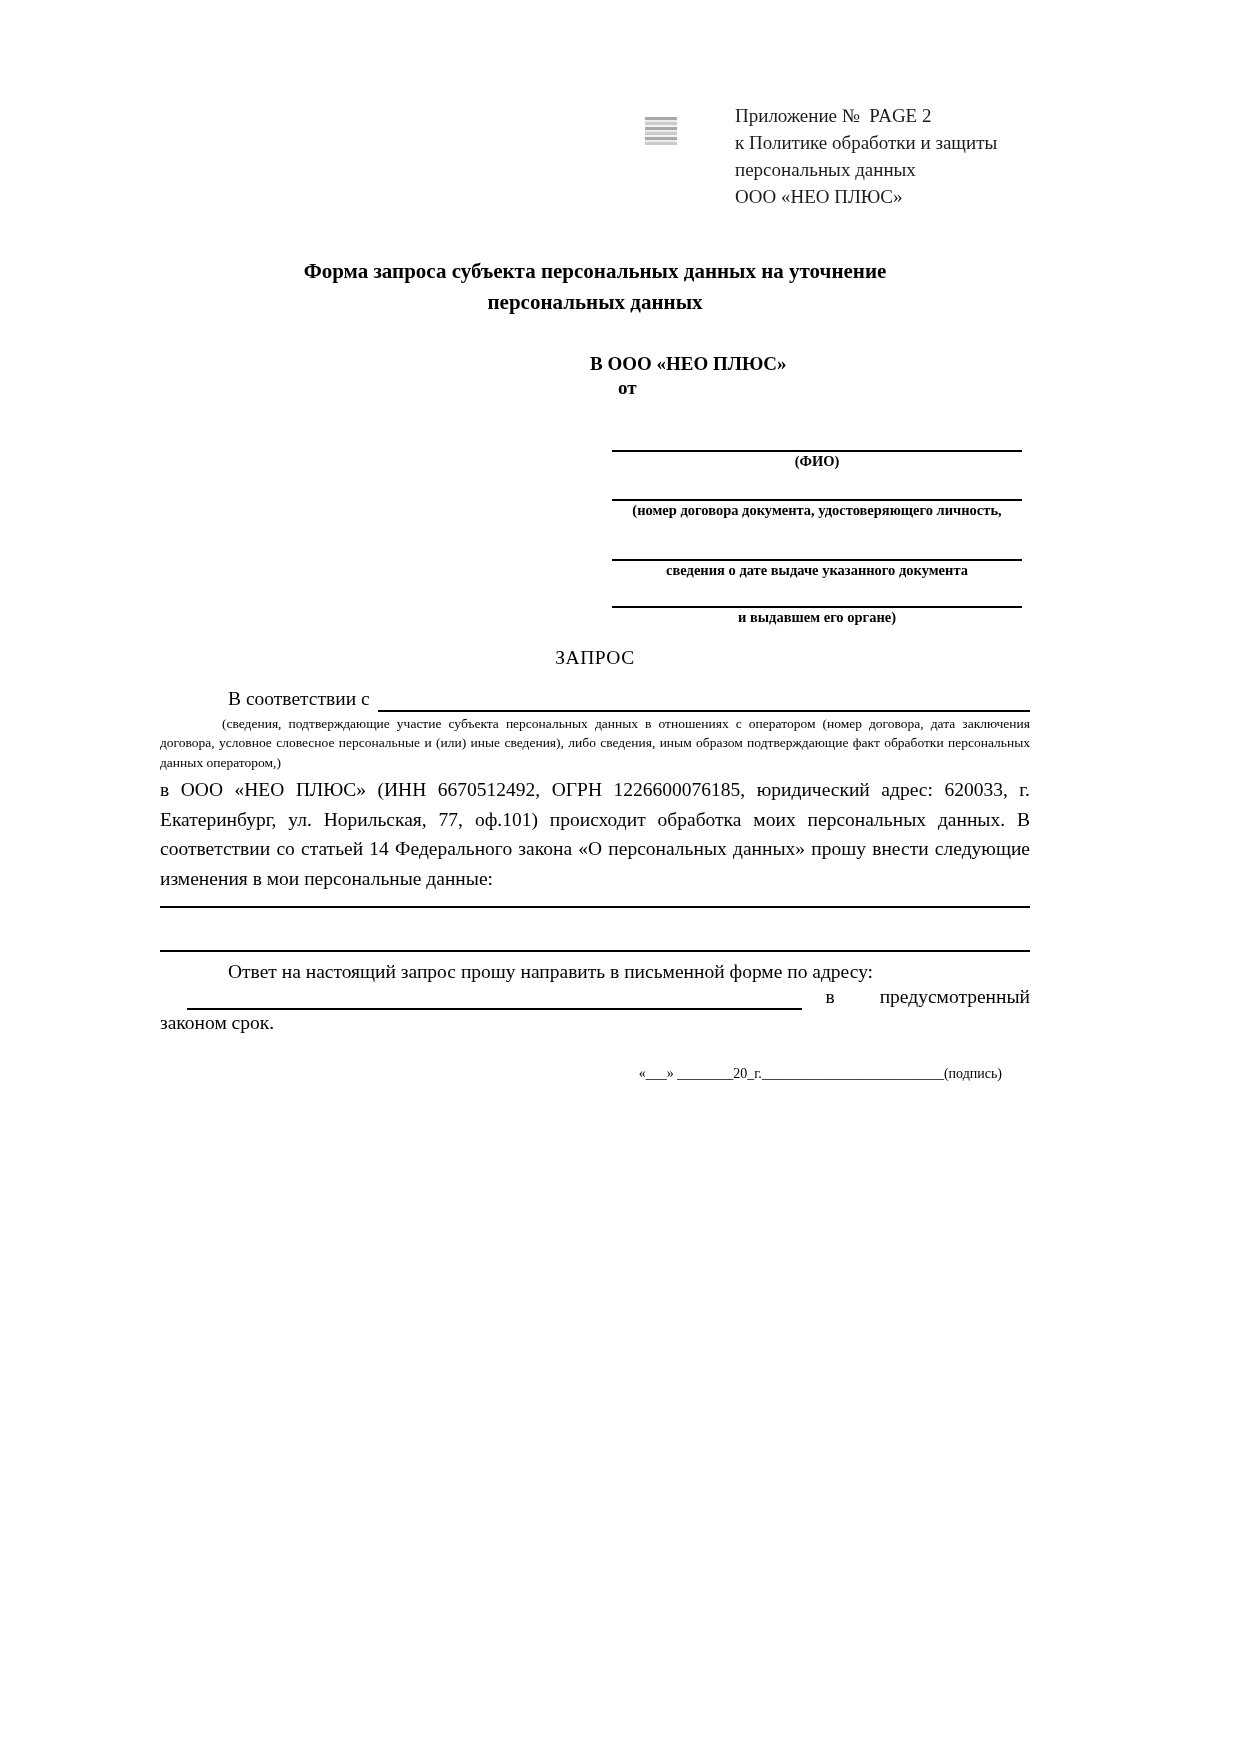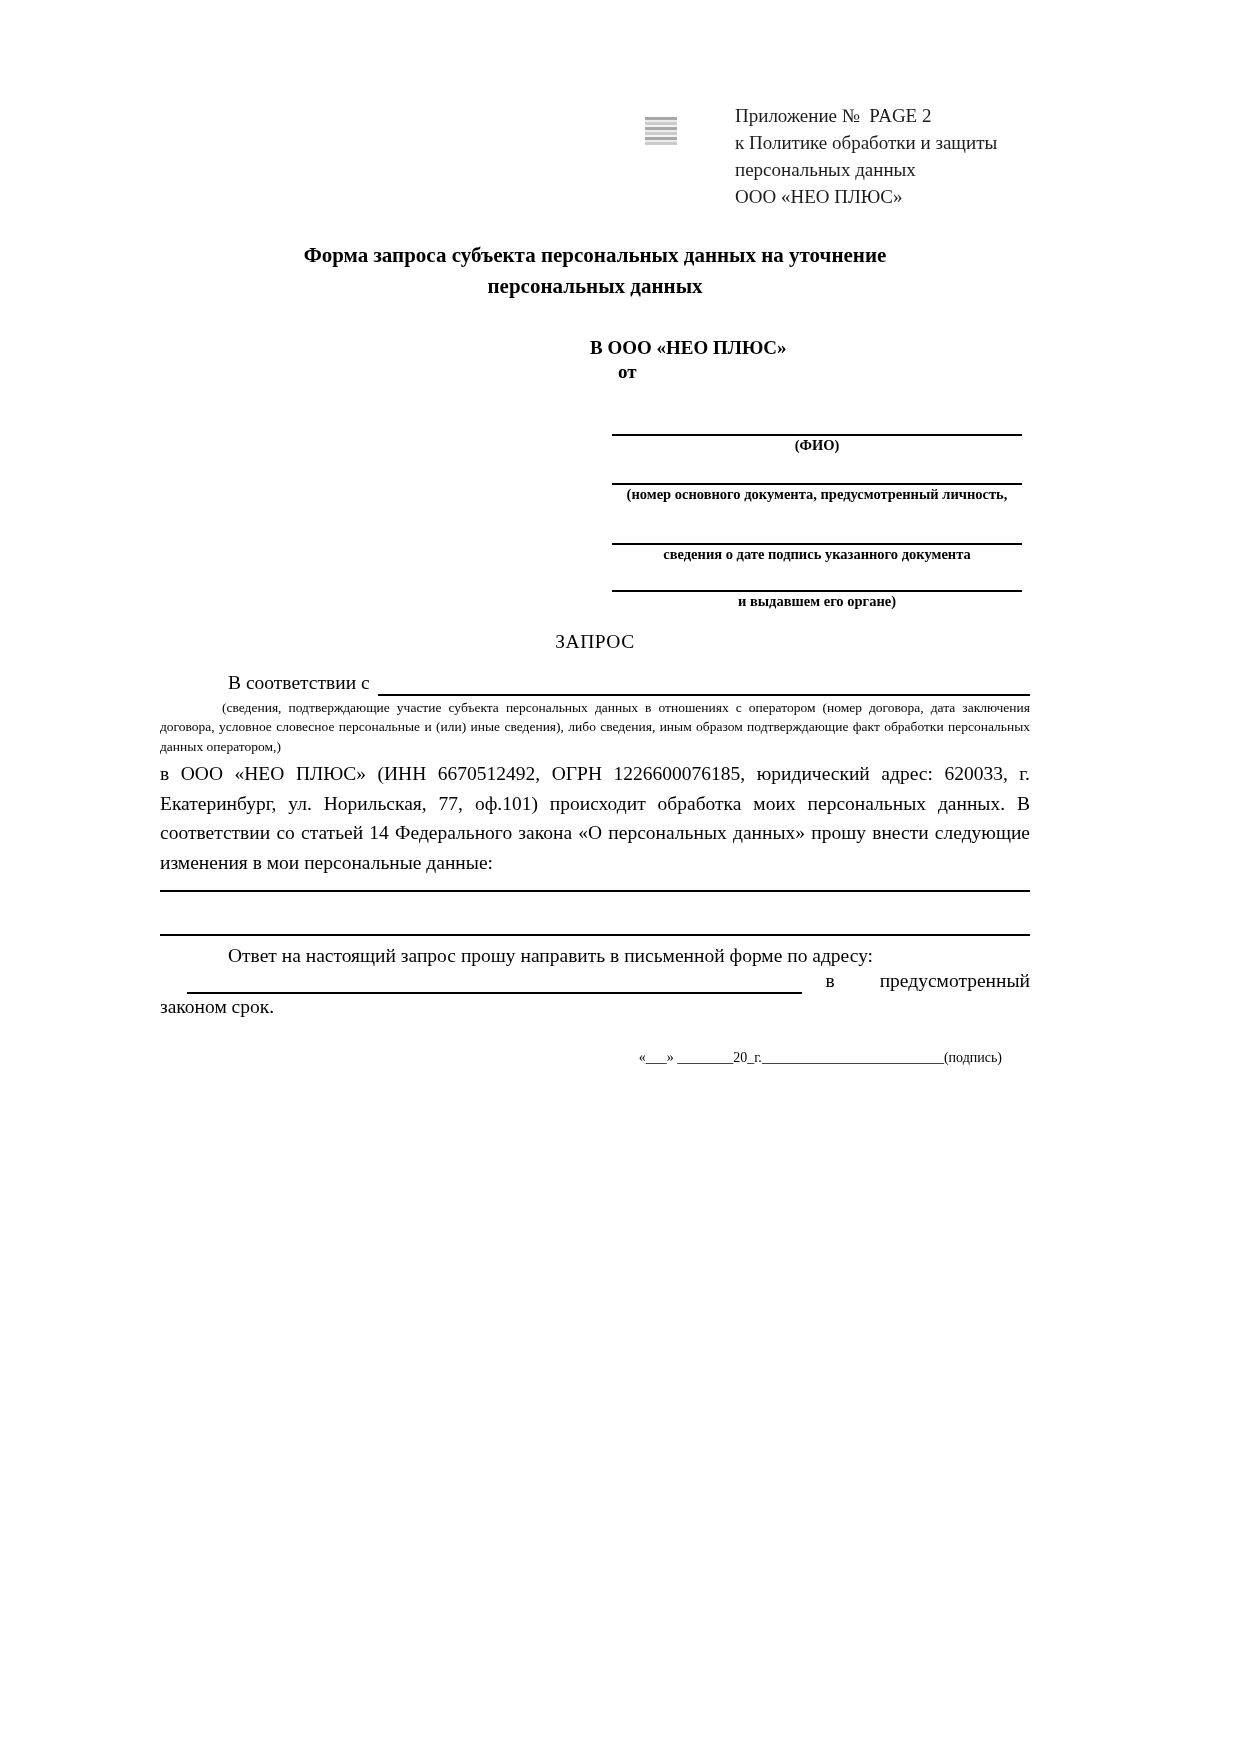--- a/index.html
+++ b/index.html
@@ -23,21 +23,21 @@
     );
     opacity: .85;
   }
 
   .header-block {
     position: absolute; left: 735px; top: 102px;
     font-size: 19px; line-height: 27px; color: #1c1c1c;
   }
   .header-block div { white-space: pre-wrap; }
 
-  .content { position: absolute; left: 160px; top: 240px; width: 870px; }
+  .content { position: absolute; left: 160px; top: 256px; width: 870px; }
 
   .title {
     text-align: center; font-weight: bold;
     font-size: 21px; line-height: 31px;
   }
 
   .addressee { margin-left: 452px; width: 410px; margin-top: 34px; font-size: 19px; line-height: 24px; font-weight: bold; }
   .addressee .to { white-space: nowrap; margin-left: -22px; }
   .addressee .from { padding-left: 6px; }
   .blank { border-bottom: 2px solid #000; }
@@ -104,24 +104,24 @@
     </div>
 
     <div class="addressee">
       <div class="to">В ООО «НЕО ПЛЮС»</div>
       <div class="from">от</div>
 
       <div class="blank b1"></div>
       <div class="caption">(ФИО)</div>
 
       <div class="blank b2"></div>
-      <div class="caption">(номер основного документа, предусмотренный личность,</div>
+      <div class="caption">(номер договора документа, удостоверяющего личность,</div>
 
       <div class="blank b3"></div>
-      <div class="caption">сведения о дате подпись указанного документа</div>
+      <div class="caption">сведения о дате выдаче указанного документа</div>
 
       <div class="blank b4"></div>
       <div class="caption">и выдавшем его органе)</div>
     </div>
 
     <div class="zapros">ЗАПРОС</div>
 
     <div class="intro-row">
       <span class="prefix">В соответствии с</span>
       <span class="fill-line"></span>

